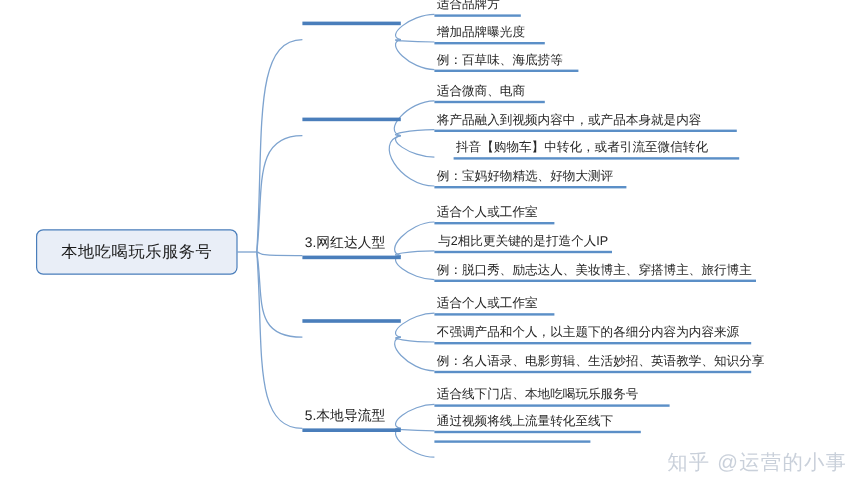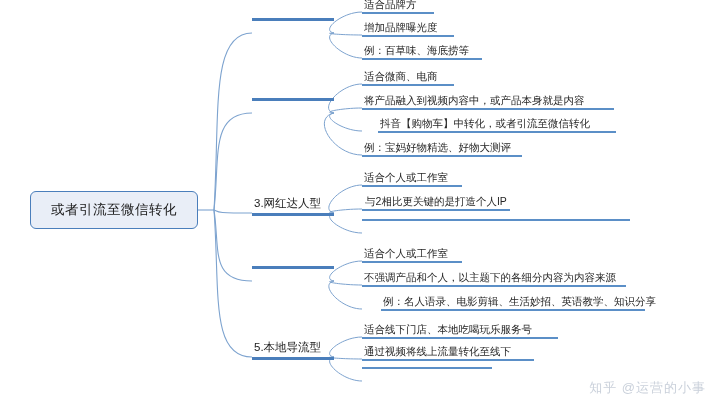--- a/index.html
+++ b/index.html
@@ -86,21 +86,21 @@
     position: absolute;
     right: 14px;
     bottom: 10px;
     display: flex;
     align-items: center;
     gap: 7px;
     opacity: 0.62;
     user-select: none;
   }
   .wm-text {
-    font-size: 13px;
+    font-size: 17px;
     color: #a9b4c4;
     letter-spacing: 1px;
     white-space: nowrap;
   }
 </style>
 </head>
 <body>
 
 <div id="mindmap">
 
@@ -123,21 +123,21 @@
       <path d="M 334 281 C 320 278.6, 342 261, 362 261" fill="none" stroke="#7da3cf" stroke-width="1"></path>
       <path d="M 334 281 C 320 281.48, 342 285, 362 285" fill="none" stroke="#7da3cf" stroke-width="1"></path>
       <path d="M 334 281 C 318.6 284.36, 340.6 309, 362 309" fill="none" stroke="#7da3cf" stroke-width="1"></path>
       <path d="M 214 210 C 220 290.85, 210 357, 252 357" fill="none" stroke="#7da3cf" stroke-width="1.1"></path>
       <path d="M 334 357 C 320 354.6, 342 337, 362 337" fill="none" stroke="#7da3cf" stroke-width="1"></path>
       <path d="M 334 357 C 320 357.24, 342 359, 362 359" fill="none" stroke="#7da3cf" stroke-width="1"></path>
       <path d="M 334 357 C 320 359.88, 342 381, 362 381" fill="none" stroke="#7da3cf" stroke-width="1"></path>
     </svg>
 
   <div class="root-node">
-    <span class="root-label">或者引流至微信转化</span>
+    <span class="root-label">本地吃喝玩乐服务号</span>
   </div>
 
   <div id="nodes">
       <div class="l2-node" style="left: 252px; top: 16px;">
         <div class="l2-rule" style="width: 82px;"></div>
       </div>
       <div class="leaf-node" style="left: 362px; top: -3px;">
         <div class="leaf-label">适合品牌方</div>
         <div class="leaf-rule" style="width: 72px;"></div>
       </div>
@@ -174,34 +174,35 @@
       </div>
       <div class="leaf-node" style="left: 362px; top: 170px;">
         <div class="leaf-label">适合个人或工作室</div>
         <div class="leaf-rule" style="width: 100px;"></div>
       </div>
       <div class="leaf-node" style="left: 362px; top: 194px; text-align: center;">
         <div class="leaf-label">与2相比更关键的是打造个人IP</div>
         <div class="leaf-rule" style="width: 148px;"></div>
       </div>
       <div class="leaf-node" style="left: 362px; top: 218px;">
+        <div class="leaf-label">例：脱口秀、励志达人、美妆博主、穿搭博主、旅行博主</div>
         <div class="leaf-rule" style="width: 268px;"></div>
       </div>
       <div class="l2-node" style="left: 252px; top: 264px;">
         <div class="l2-rule" style="width: 82px;"></div>
       </div>
       <div class="leaf-node" style="left: 362px; top: 246px;">
         <div class="leaf-label">适合个人或工作室</div>
         <div class="leaf-rule" style="width: 100px;"></div>
       </div>
       <div class="leaf-node" style="left: 362px; top: 270px;">
         <div class="leaf-label">不强调产品和个人，以主题下的各细分内容为内容来源</div>
         <div class="leaf-rule" style="width: 264px;"></div>
       </div>
-      <div class="leaf-node" style="left: 362px; top: 294px; margin-left: 19px;">
+      <div class="leaf-node" style="left: 362px; top: 294px;">
         <div class="leaf-label">例：名人语录、电影剪辑、生活妙招、英语教学、知识分享</div>
         <div class="leaf-rule" style="width: 264px;"></div>
       </div>
       <div class="l2-node" style="left: 252px; top: 340px;">
         <div class="l2-label">5.本地导流型</div>
         <div class="l2-rule" style="width: 82px;"></div>
       </div>
       <div class="leaf-node" style="left: 362px; top: 322px;">
         <div class="leaf-label">适合线下门店、本地吃喝玩乐服务号</div>
         <div class="leaf-rule" style="width: 196px;"></div>

